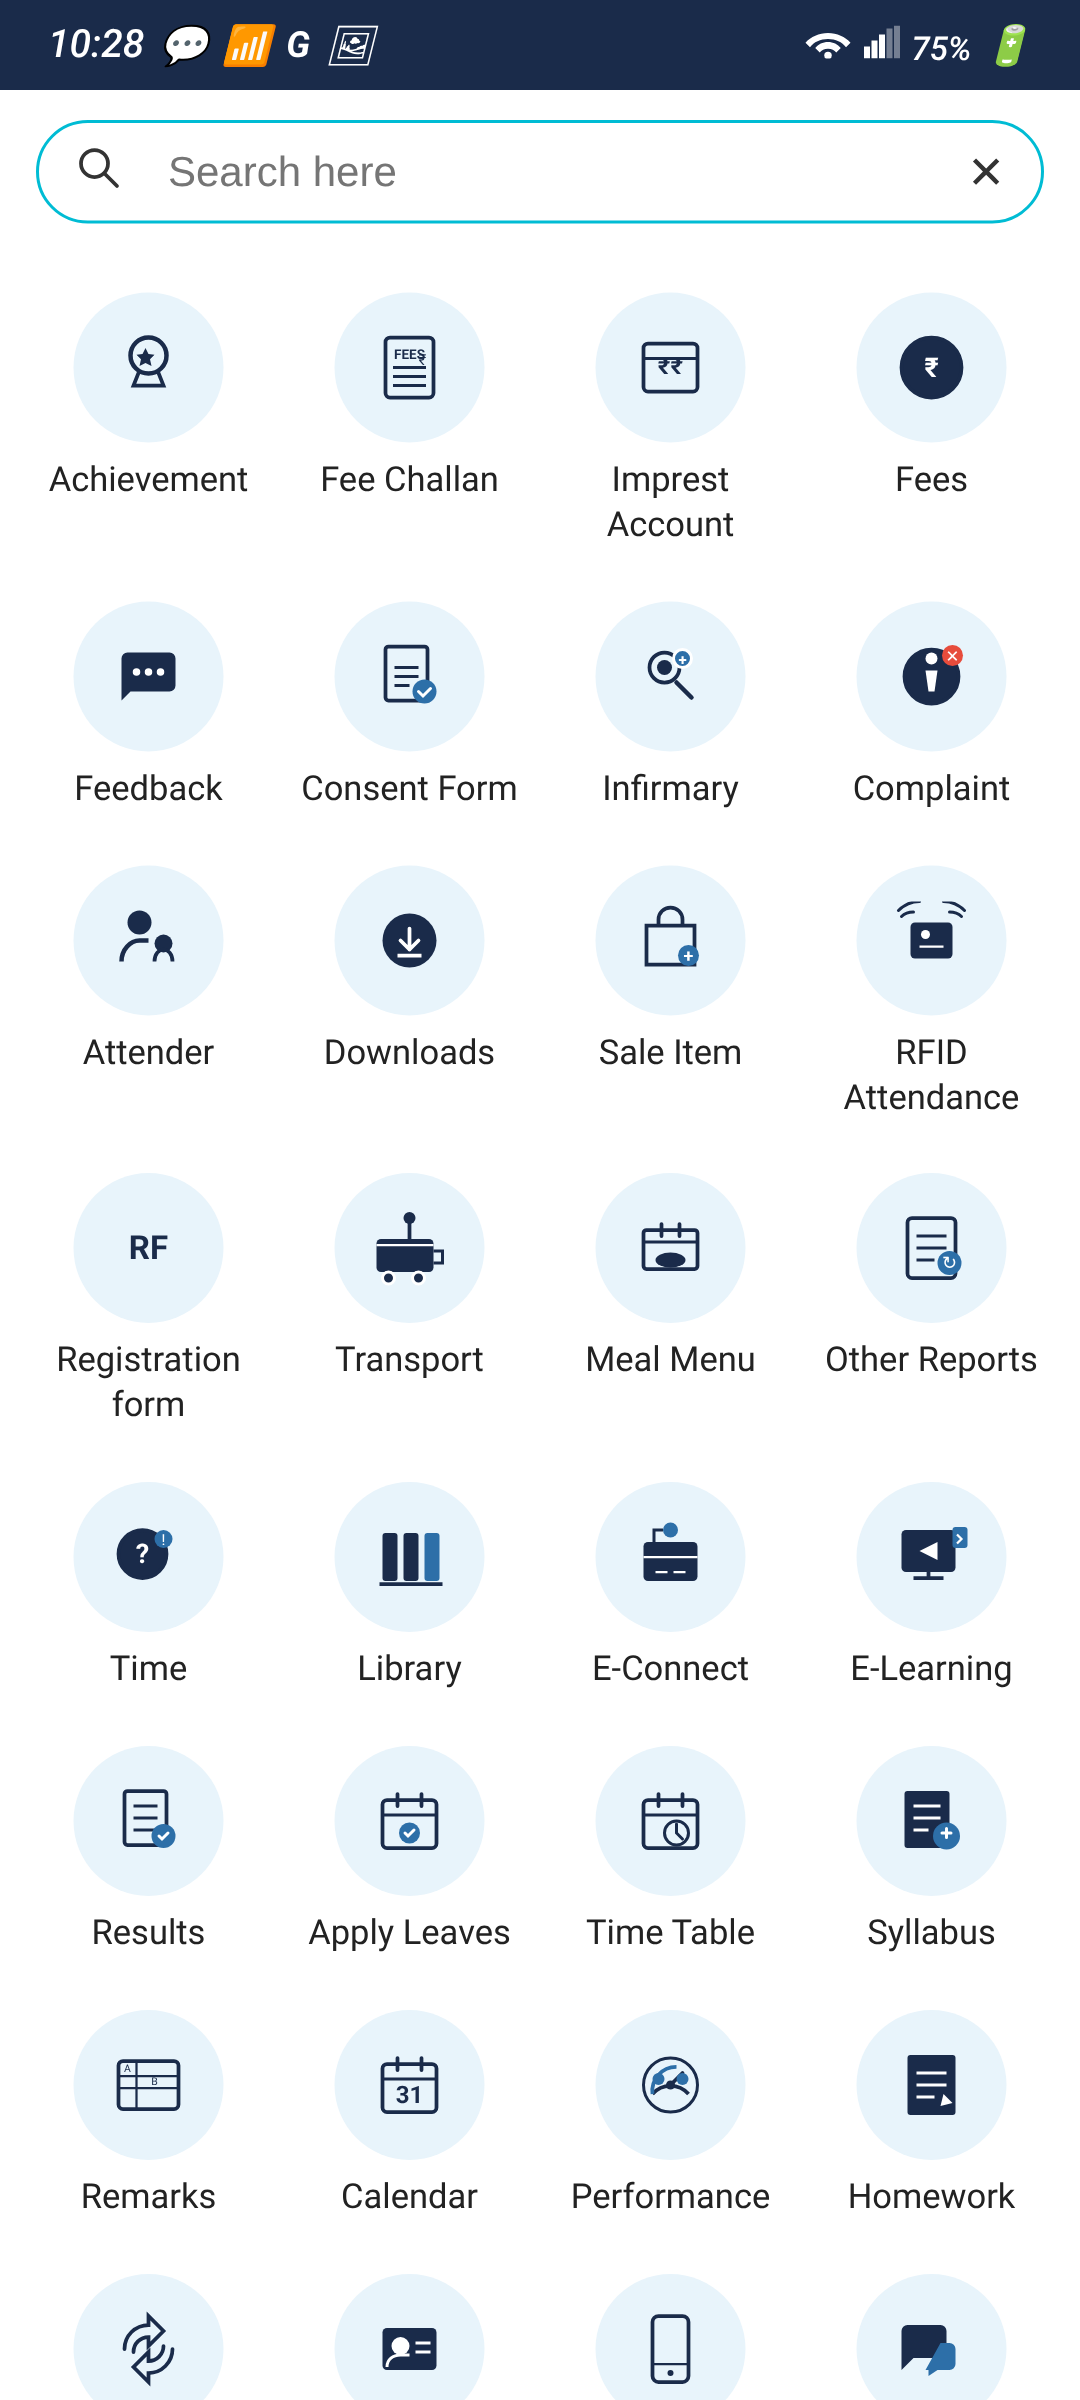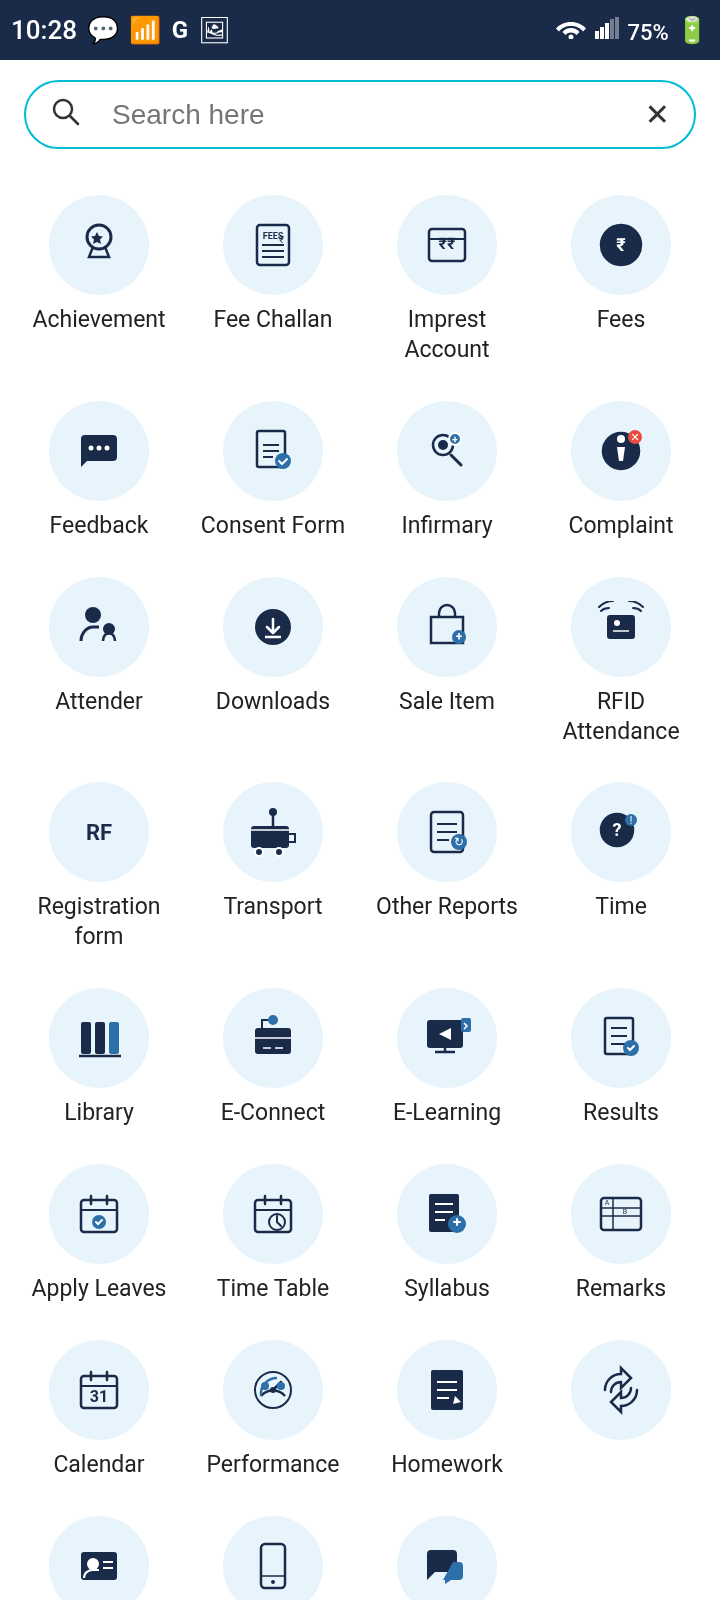--- a/index.html
+++ b/index.html
@@ -13,24 +13,25 @@
     }
 
     
     .status-bar {
       width: 720px;
       height: 60px;
       background: #1a2b4a;
       display: flex;
       align-items: center;
       justify-content: space-between;
-      padding: 0 11px;
+      padding: 0 32px;
       color: white;
       font-size: 26px;
       font-weight: 500;
+      font-style: italic;
     }
     .status-left { display: flex; align-items: center; gap: 10px; }
     .status-right { display: flex; align-items: flex-end; gap: 8px; }
 
     
     .search-container {
       padding: 20px 24px 10px;
     }
     .search-bar {
       display: flex;
@@ -294,20 +295,31 @@
       <path d="M42 28h6v8h-6" stroke="#1a2b4a" stroke-width="2" fill="none"></path>
       <line x1="26" y1="8" x2="26" y2="20" stroke="#1a2b4a" stroke-width="2.5"></line>
       <circle cx="26" cy="6" r="4" fill="#1a2b4a"></circle>
     </svg>
     </div>
       <span class="item-label">Transport</span>
     </div>
     <div class="grid-item">
       <div class="icon-circle">
       <svg viewBox="0 0 52 52" fill="none">
+      <rect x="8" y="14" width="36" height="26" rx="2" stroke="#1a2b4a" stroke-width="2.5" fill="none"></rect>
+      <line x1="8" y1="22" x2="44" y2="22" stroke="#1a2b4a" stroke-width="2"></line>
+      <path d="M20 10v8M32 10v8" stroke="#1a2b4a" stroke-width="2.5" stroke-linecap="round"></path>
+      <ellipse cx="26" cy="34" rx="10" ry="5" fill="#1a2b4a"></ellipse>
+    </svg>
+    </div>
+      <span class="item-label">Meal Menu</span>
+    </div>
+    <div class="grid-item">
+      <div class="icon-circle">
+      <svg viewBox="0 0 52 52" fill="none">
       <rect x="10" y="6" width="32" height="40" rx="3" stroke="#1a2b4a" stroke-width="2.5" fill="none"></rect>
       <line x1="16" y1="18" x2="36" y2="18" stroke="#1a2b4a" stroke-width="2"></line>
       <line x1="16" y1="26" x2="36" y2="26" stroke="#1a2b4a" stroke-width="2"></line>
       <line x1="16" y1="34" x2="28" y2="34" stroke="#1a2b4a" stroke-width="2"></line>
       <circle cx="38" cy="36" r="8" fill="#2d6fa8"></circle>
       <text x="38" y="40" text-anchor="middle" font-size="12" fill="white">↻</text>
     </svg>
     </div>
       <span class="item-label">Other Reports</span>
     </div>

